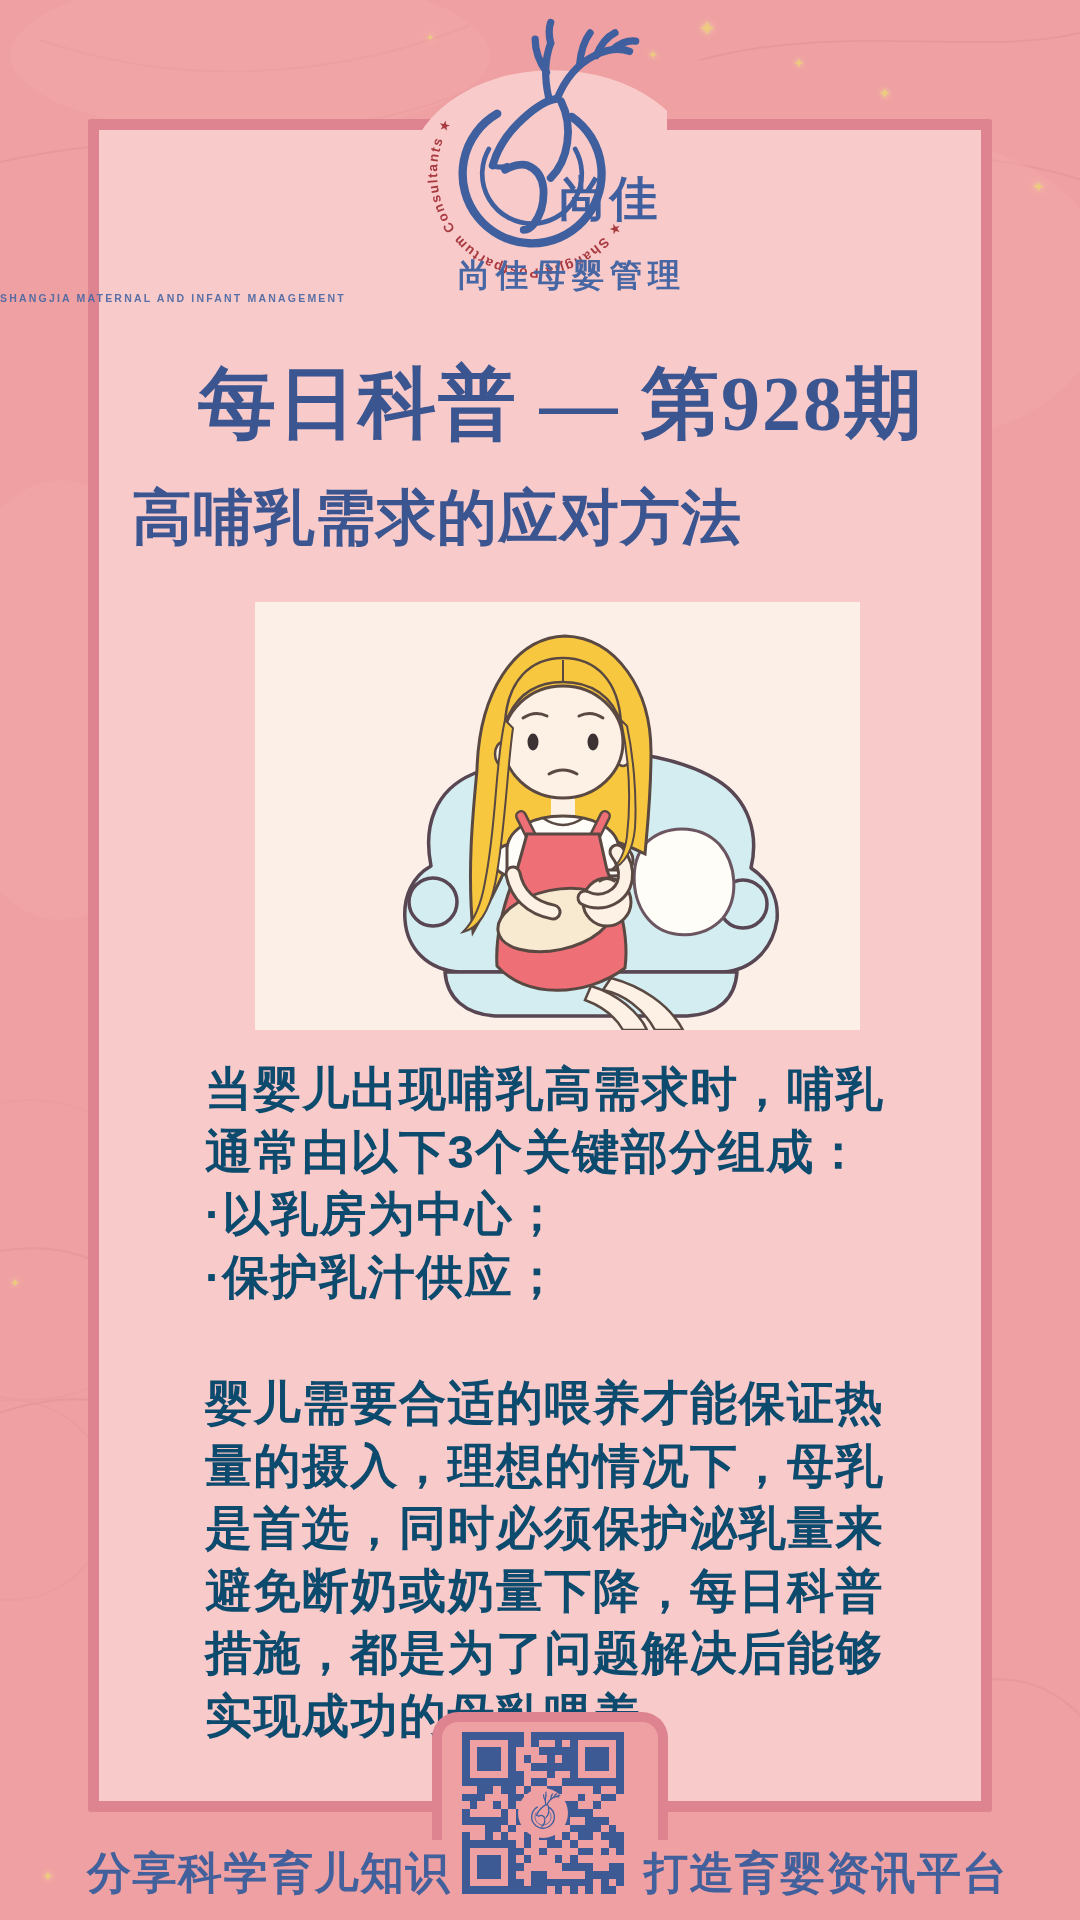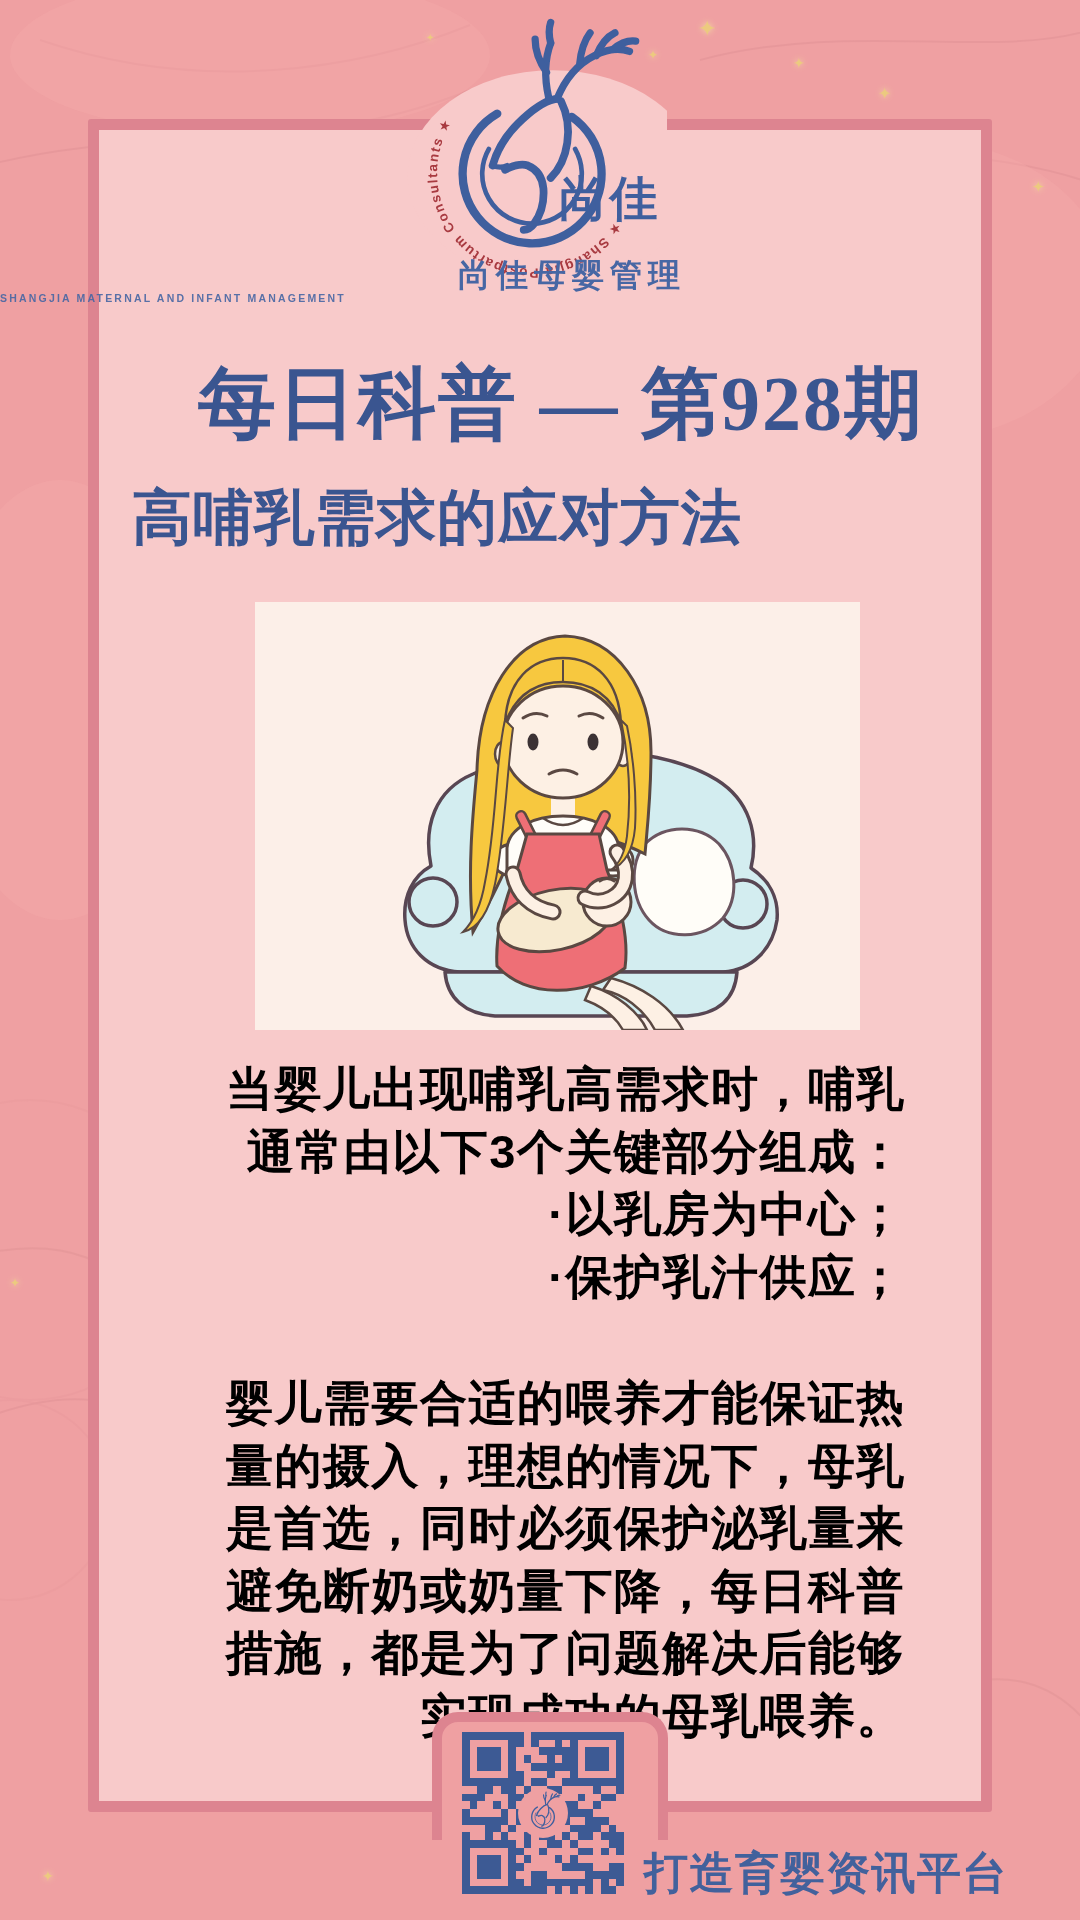--- a/index.html
+++ b/index.html
@@ -42,21 +42,21 @@
   }
 
   .illustration{
     position:absolute;left:255px;top:602px;width:605px;height:428px;
     background:#fcefe8;
   }
   .illustration svg{width:100%;height:100%;display:block;}
 
   .body-text{
     position:absolute;left:205px;top:1058px;width:700px;
-    color:#000000;font-size:47px;font-weight:bold;letter-spacing:1.5px;line-height:62.5px;text-align:right;
+    color:#0c4a6e;font-size:47px;font-weight:bold;letter-spacing:1.5px;line-height:62.5px;
   }
   .body-text .gap{margin-top:64px;}
 
   
   .qr-tab{
     position:absolute;left:432px;top:1712px;width:216px;height:118px;
     background:#efa0a2;border:10px solid #dd8490;border-bottom:none;
     border-radius:26px 26px 0 0;
   }
   .qr-code{position:absolute;left:462px;top:1732px;width:162px;height:162px;}
@@ -678,15 +678,16 @@
         <div class="on"></div>
         <div></div>
       </div>
     <div class="qr-logo">
       <svg viewBox="0 0 260 270">
           <use href="#deer-mark"></use>
         </svg>
     </div>
   </div>
 
+  <div class="footer-left">分享科学育儿知识</div>
   <div class="footer-right">打造育婴资讯平台</div>
 
 </div>
 
 </body></html>

